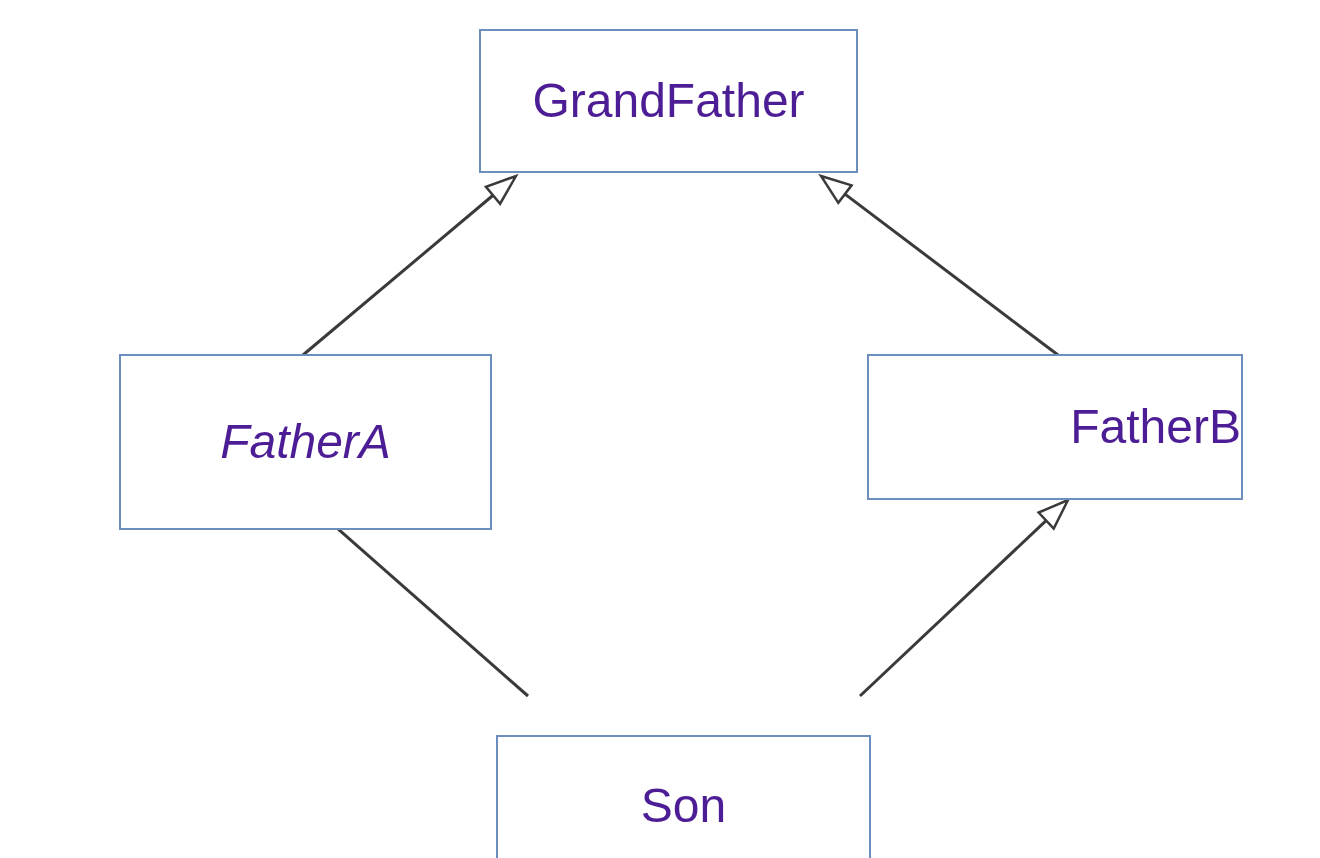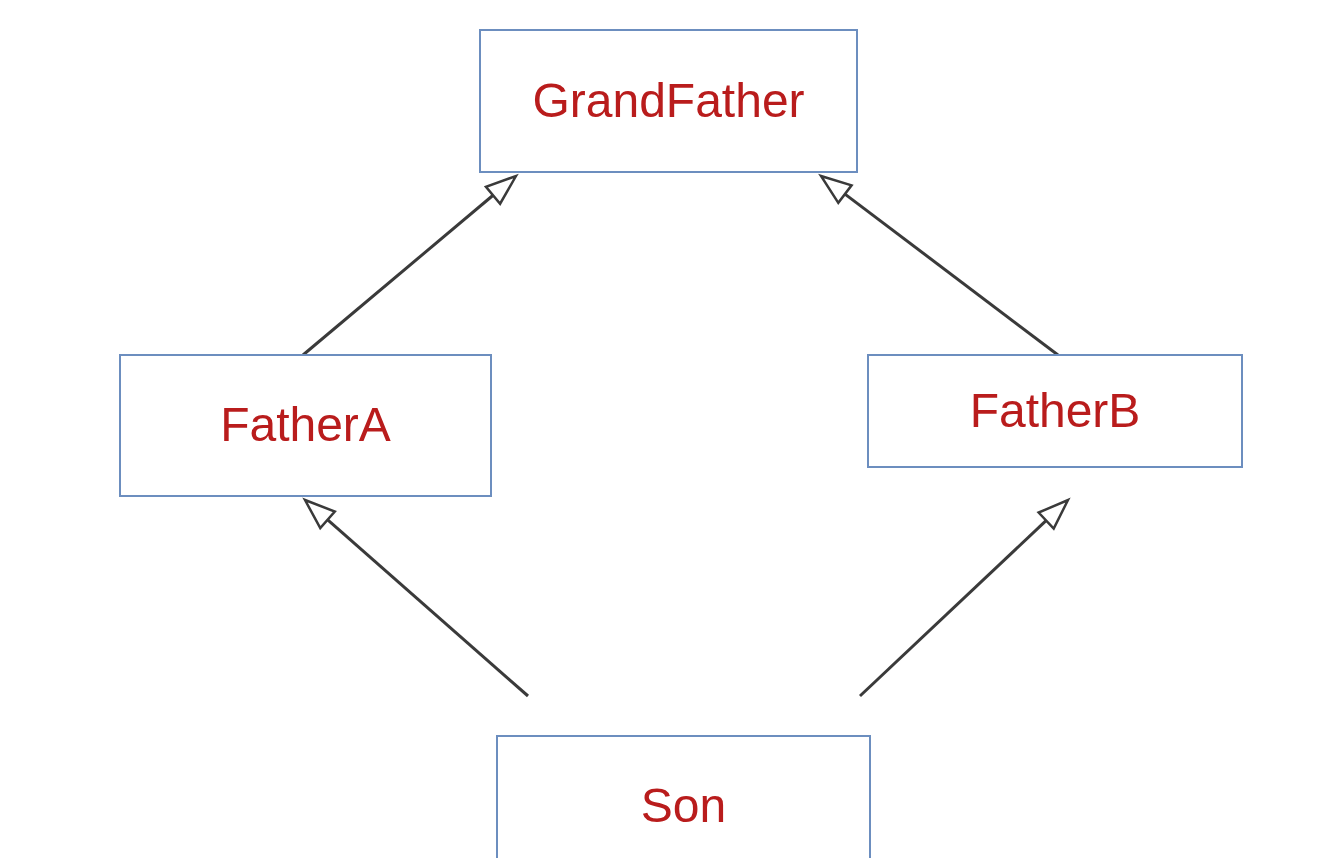--- a/index.html
+++ b/index.html
@@ -33,29 +33,29 @@
     border: 2px solid #6c8ebf;
     display: flex;
     align-items: center;
     justify-content: center;
     z-index: 2;
   }
   .uml-node-label {
     font-family: "Liberation Sans", "DejaVu Sans", sans-serif;
     font-size: 48px;
     line-height: 1.1;
-    color: #b91c1c;
+    color: #4c1d95;
     text-align: center;
     white-space: nowrap;
     letter-spacing: 0px;
   }
   
   #node-grandfather { left: 479px; top: 29px;  width: 379px; height: 144px; }
-  #node-fathera     { left: 119px; top: 354px; width: 373px; height: 143px; }
-  #node-fatherb     { left: 867px; top: 354px; width: 376px; height: 114px; }
+  #node-fathera     { left: 119px; top: 354px; width: 373px; height: 176px; font-style: italic; }
+  #node-fatherb     { left: 867px; top: 354px; width: 376px; height: 146px; justify-content: flex-end; }
   #node-son         { left: 496px; top: 695px; width: 375px; height: 143px; margin-top: 40px; }
 </style>
 </head>
 <body>
 
 <div id="canvas">
 
   <svg id="edge-layer" viewBox="0 0 1320 858" width="1320" height="858" xmlns="http://www.w3.org/2000/svg">
 
     <g id="edges-group">

